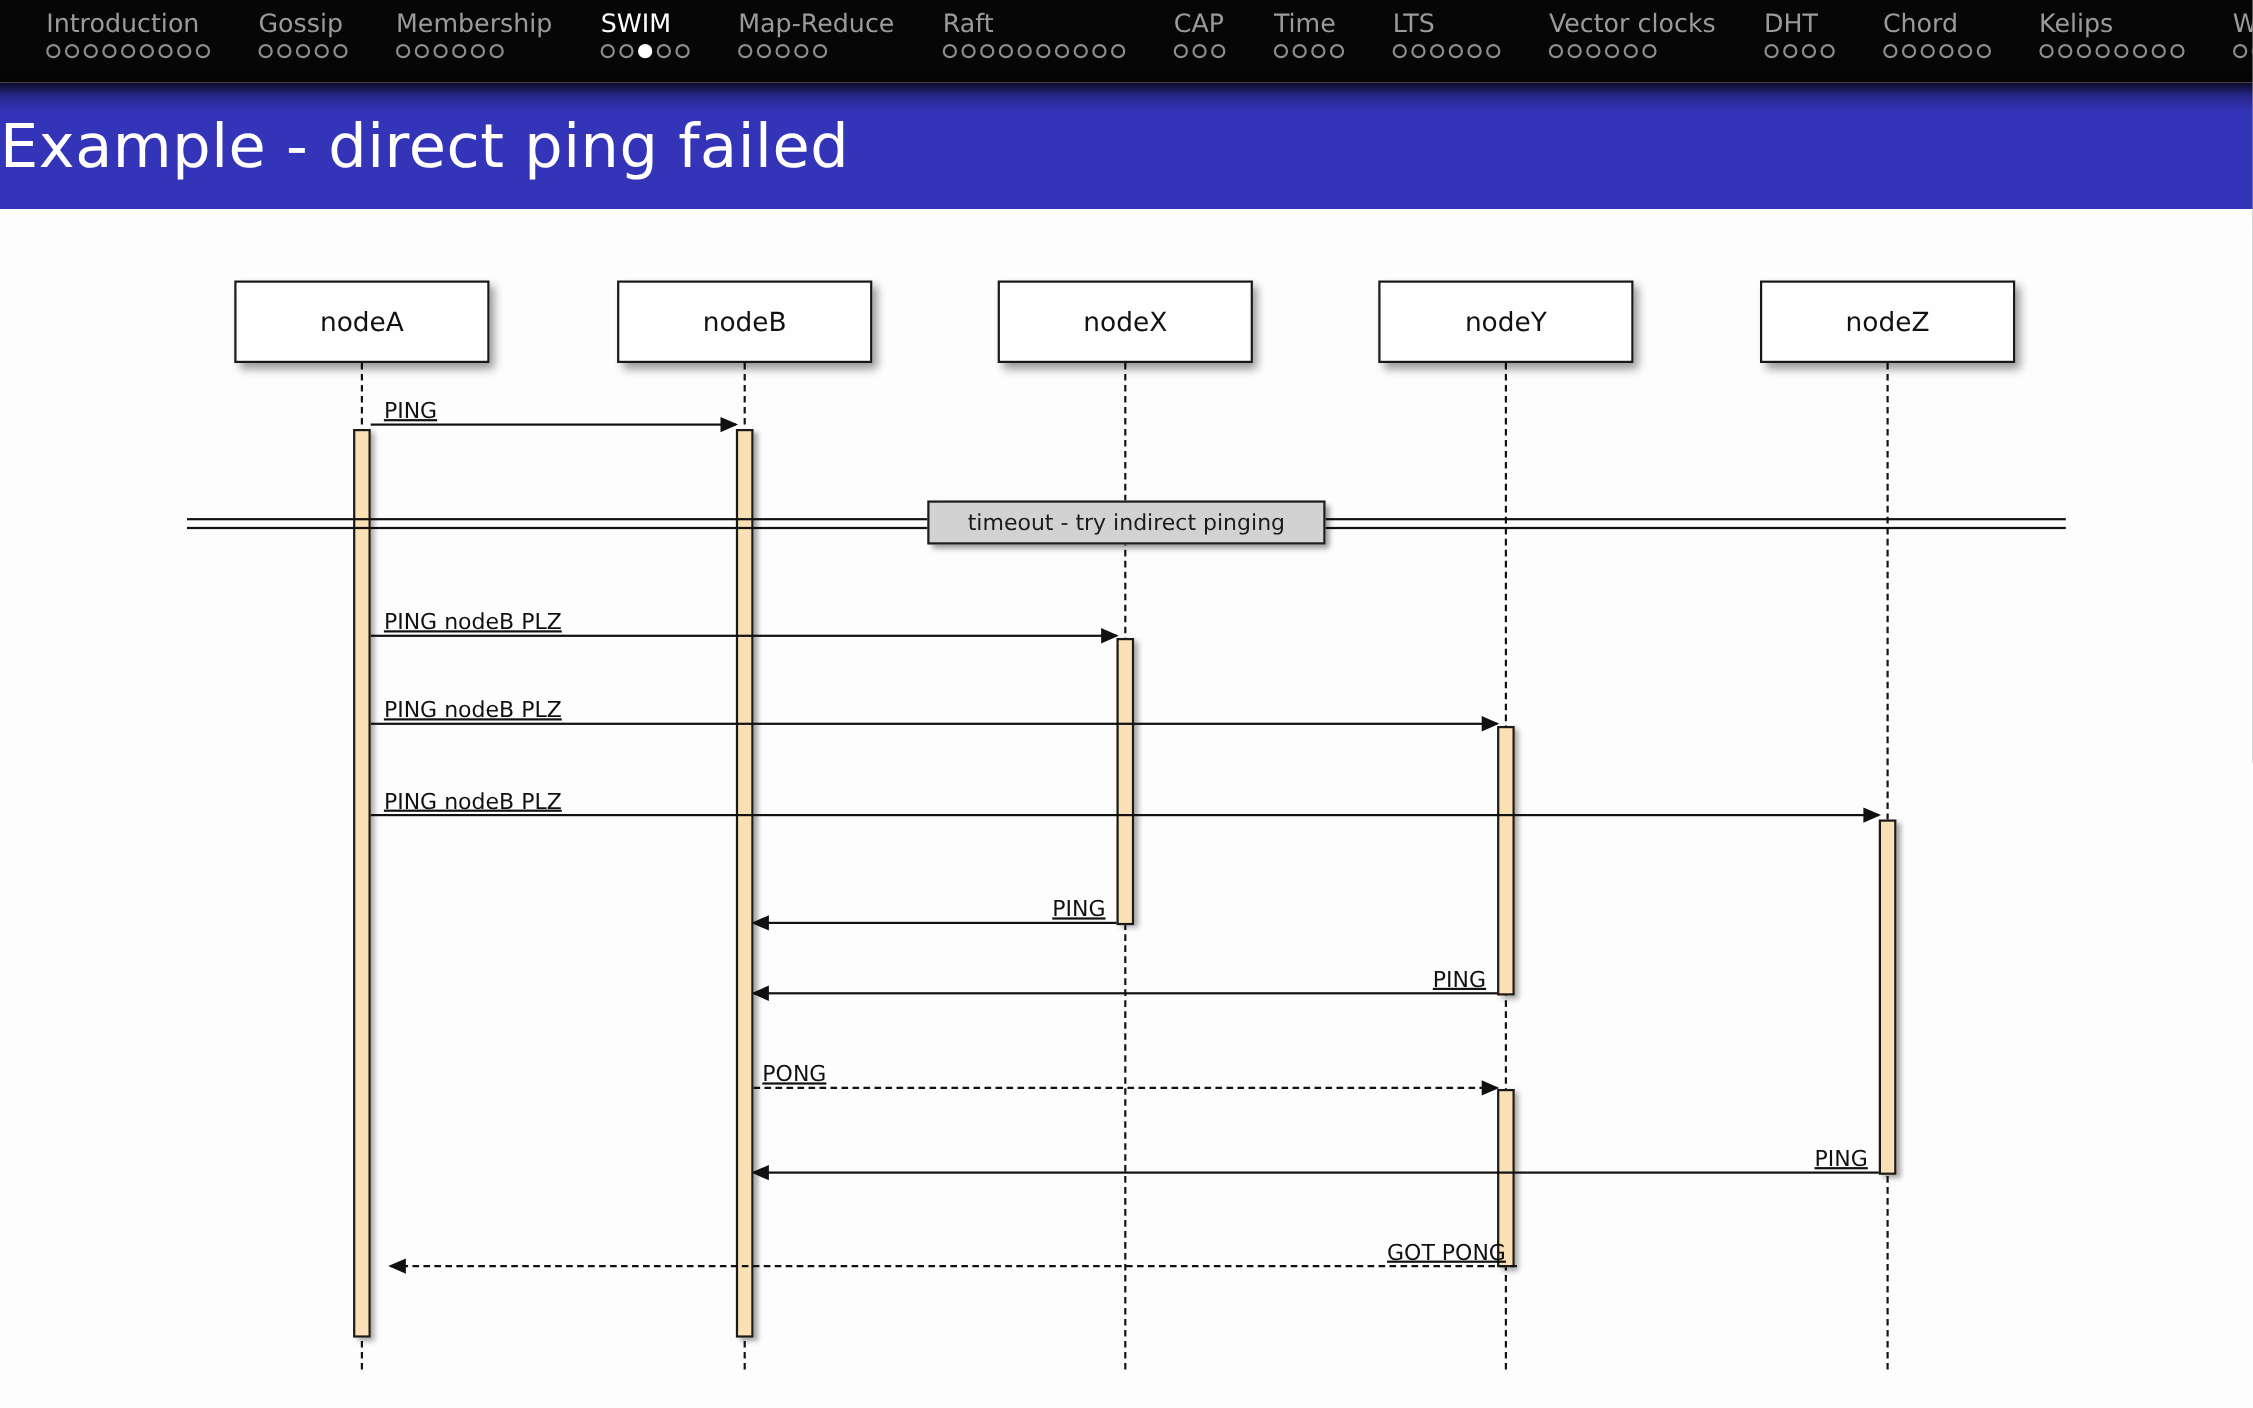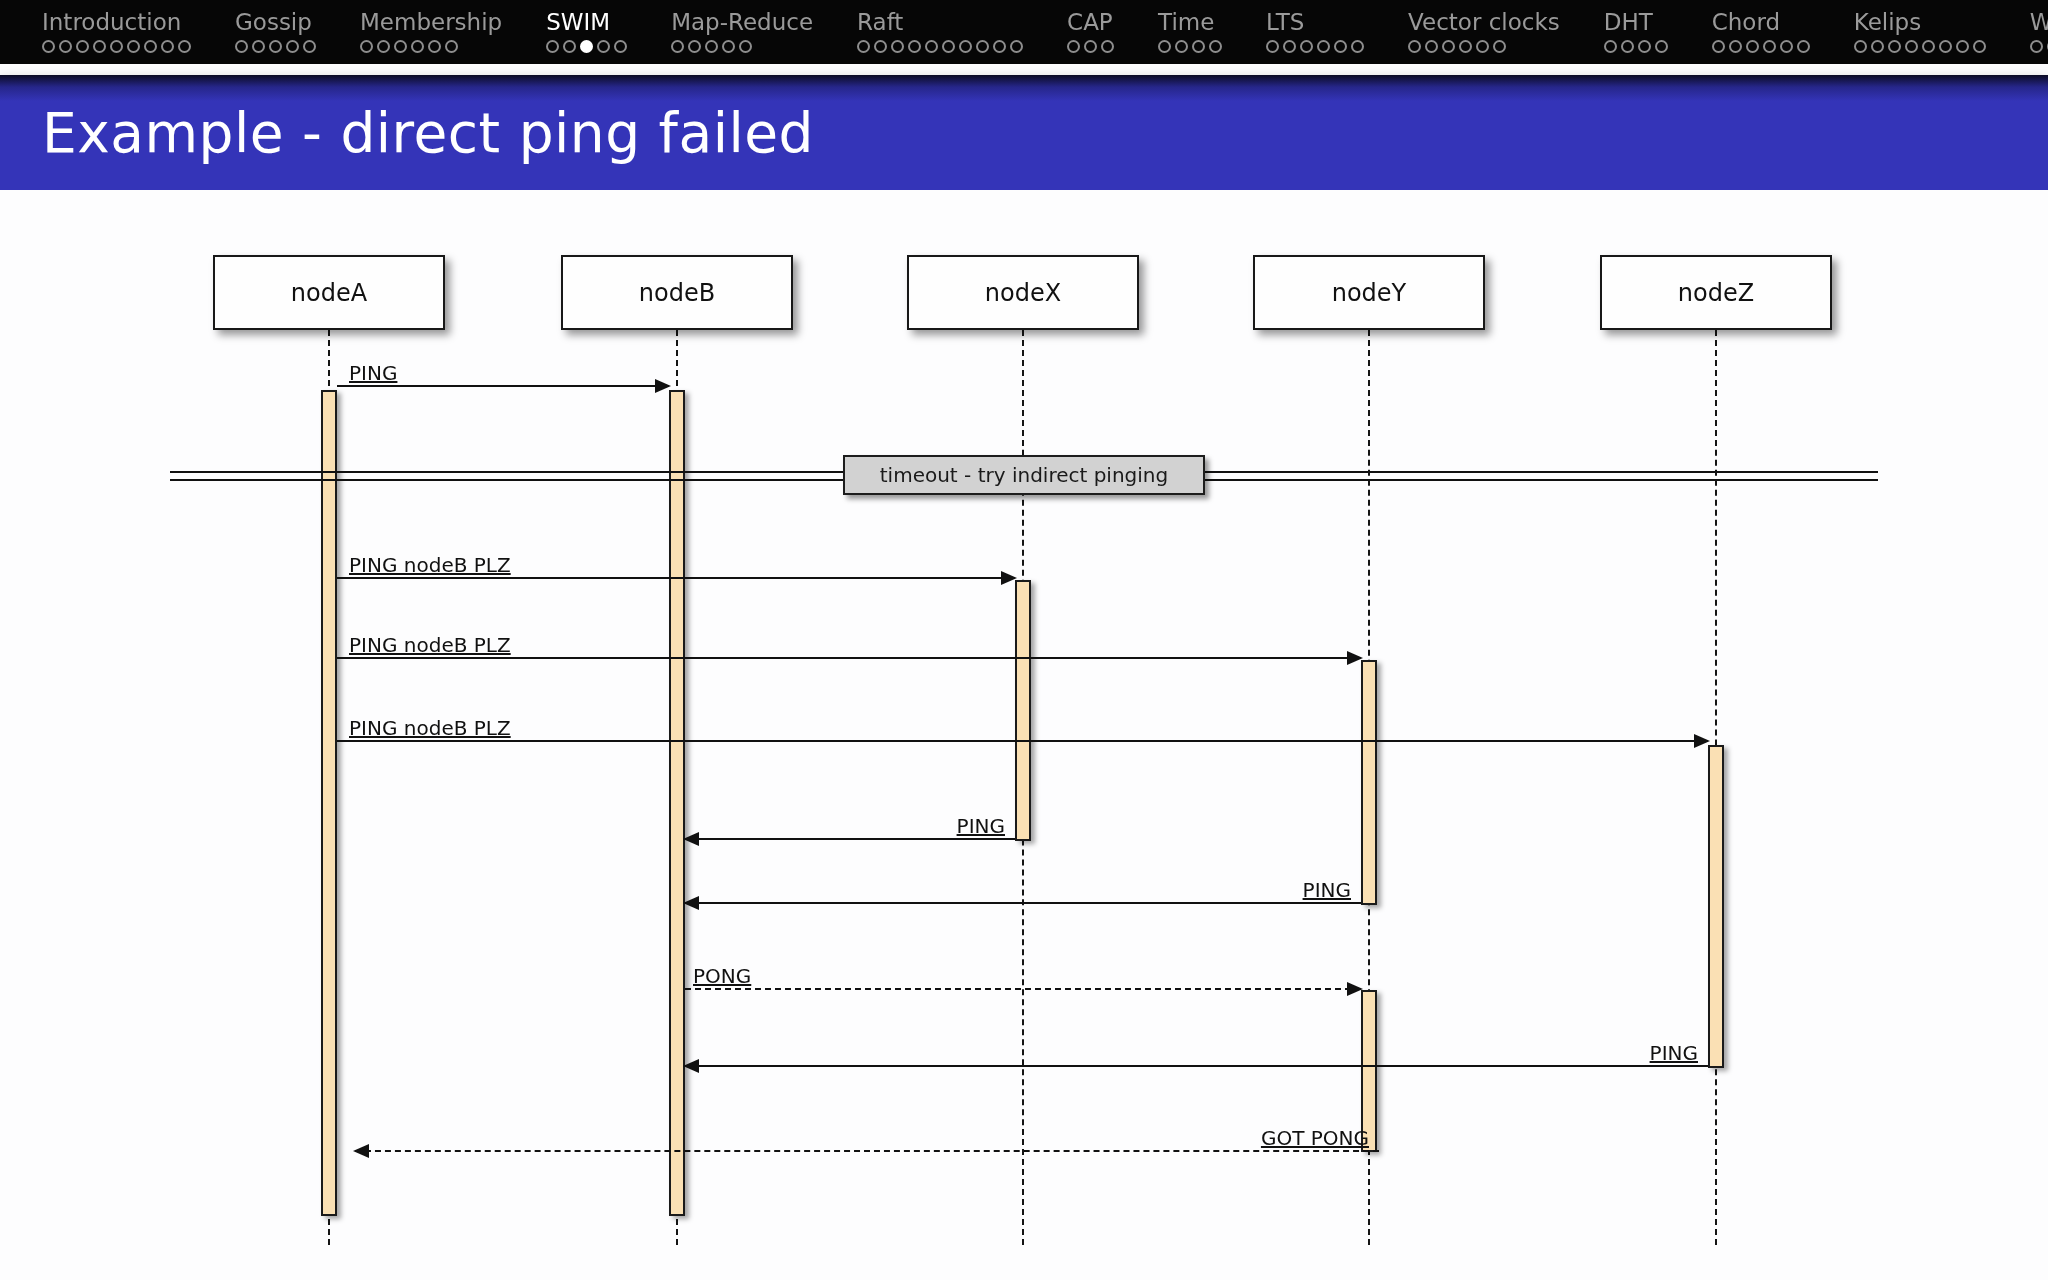--- a/index.html
+++ b/index.html
@@ -4,41 +4,41 @@
 <style>
   html,body{margin:0;padding:0;background:#222;}
   .stage{
     position:relative;width:2048px;height:1280px;overflow:hidden;
     background:#fdfdfe;
     font-family:"DejaVu Sans","Liberation Sans",sans-serif;
   }
 
   
   .nav{
-    position:absolute;left:0;top:0;width:2048px;height:64px;
+    position:absolute;left:0;top:0;width:2048px;height:75px;
     background:#060606;
     display:flex;align-items:flex-start;
     padding:9px 0 0 42px;box-sizing:border-box;gap:44px;
   }
   .nav-item{display:flex;flex-direction:column;cursor:pointer;}
   .nav-label{font-size:23px;line-height:26px;color:#9a9a9a;white-space:nowrap;}
   .nav-item.active .nav-label{color:#ffffff;}
   .nav-dots{display:flex;gap:4px;margin-top:5px;}
   .dot{width:13px;height:13px;border-radius:50%;border:2px solid #8d8d8d;box-sizing:border-box;}
   .dot.filled{background:#ffffff;border-color:#ffffff;}
 
   
   .titlebar{
     position:absolute;left:0;top:75px;width:2048px;height:115px;
     background:linear-gradient(180deg,#0b0b24 0px,#26268a 12px,#3434b8 26px,#3434b8 100%);
     box-shadow:0 5px 12px rgba(0,0,0,0.28);
     display:flex;align-items:center;
     color:#ffffff;
   }
-  .title-text{font-size:55px;margin-left:42px;letter-spacing:0.5px;}
+  .title-text{font-size:55px;letter-spacing:0.5px;}
 
   
   .slide{position:absolute;left:0;top:190px;width:2048px;height:1090px;background:#fdfdfe;}
 
   .pbox{
     position:absolute;width:232px;height:75px;top:65px;box-sizing:border-box;
     background:#fefefe;border:2px solid #181818;
     box-shadow:5px 5px 8px rgba(0,0,0,0.4);
     display:flex;align-items:center;justify-content:center;
     font-size:24px;color:#111;

